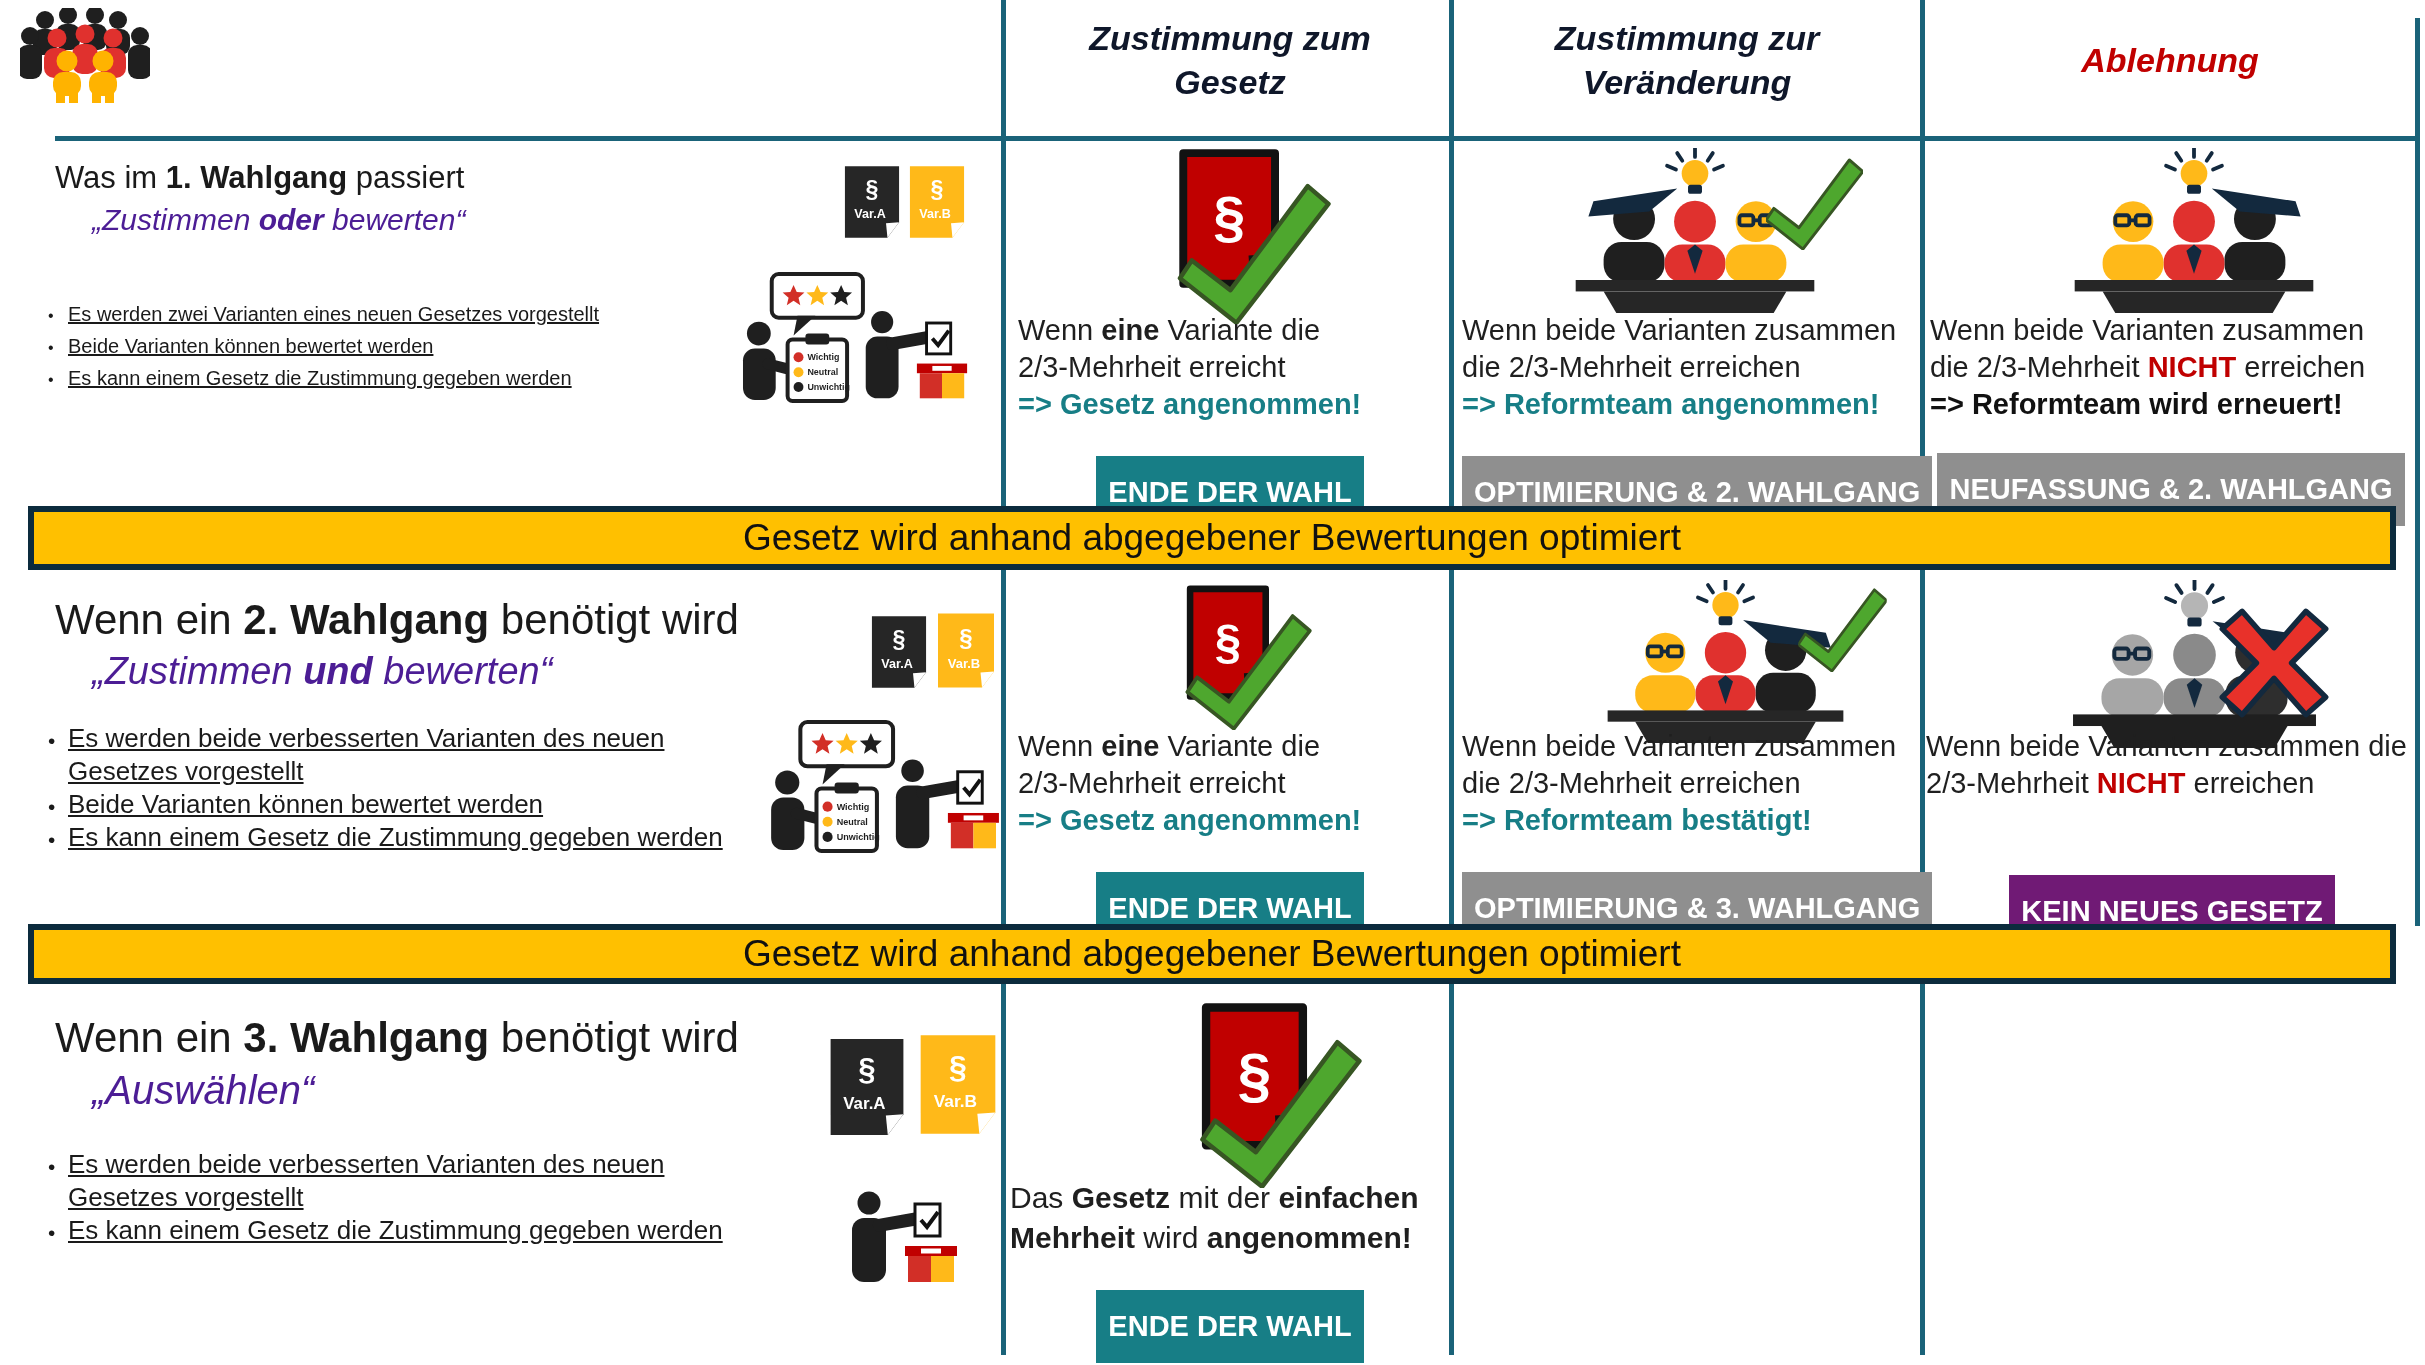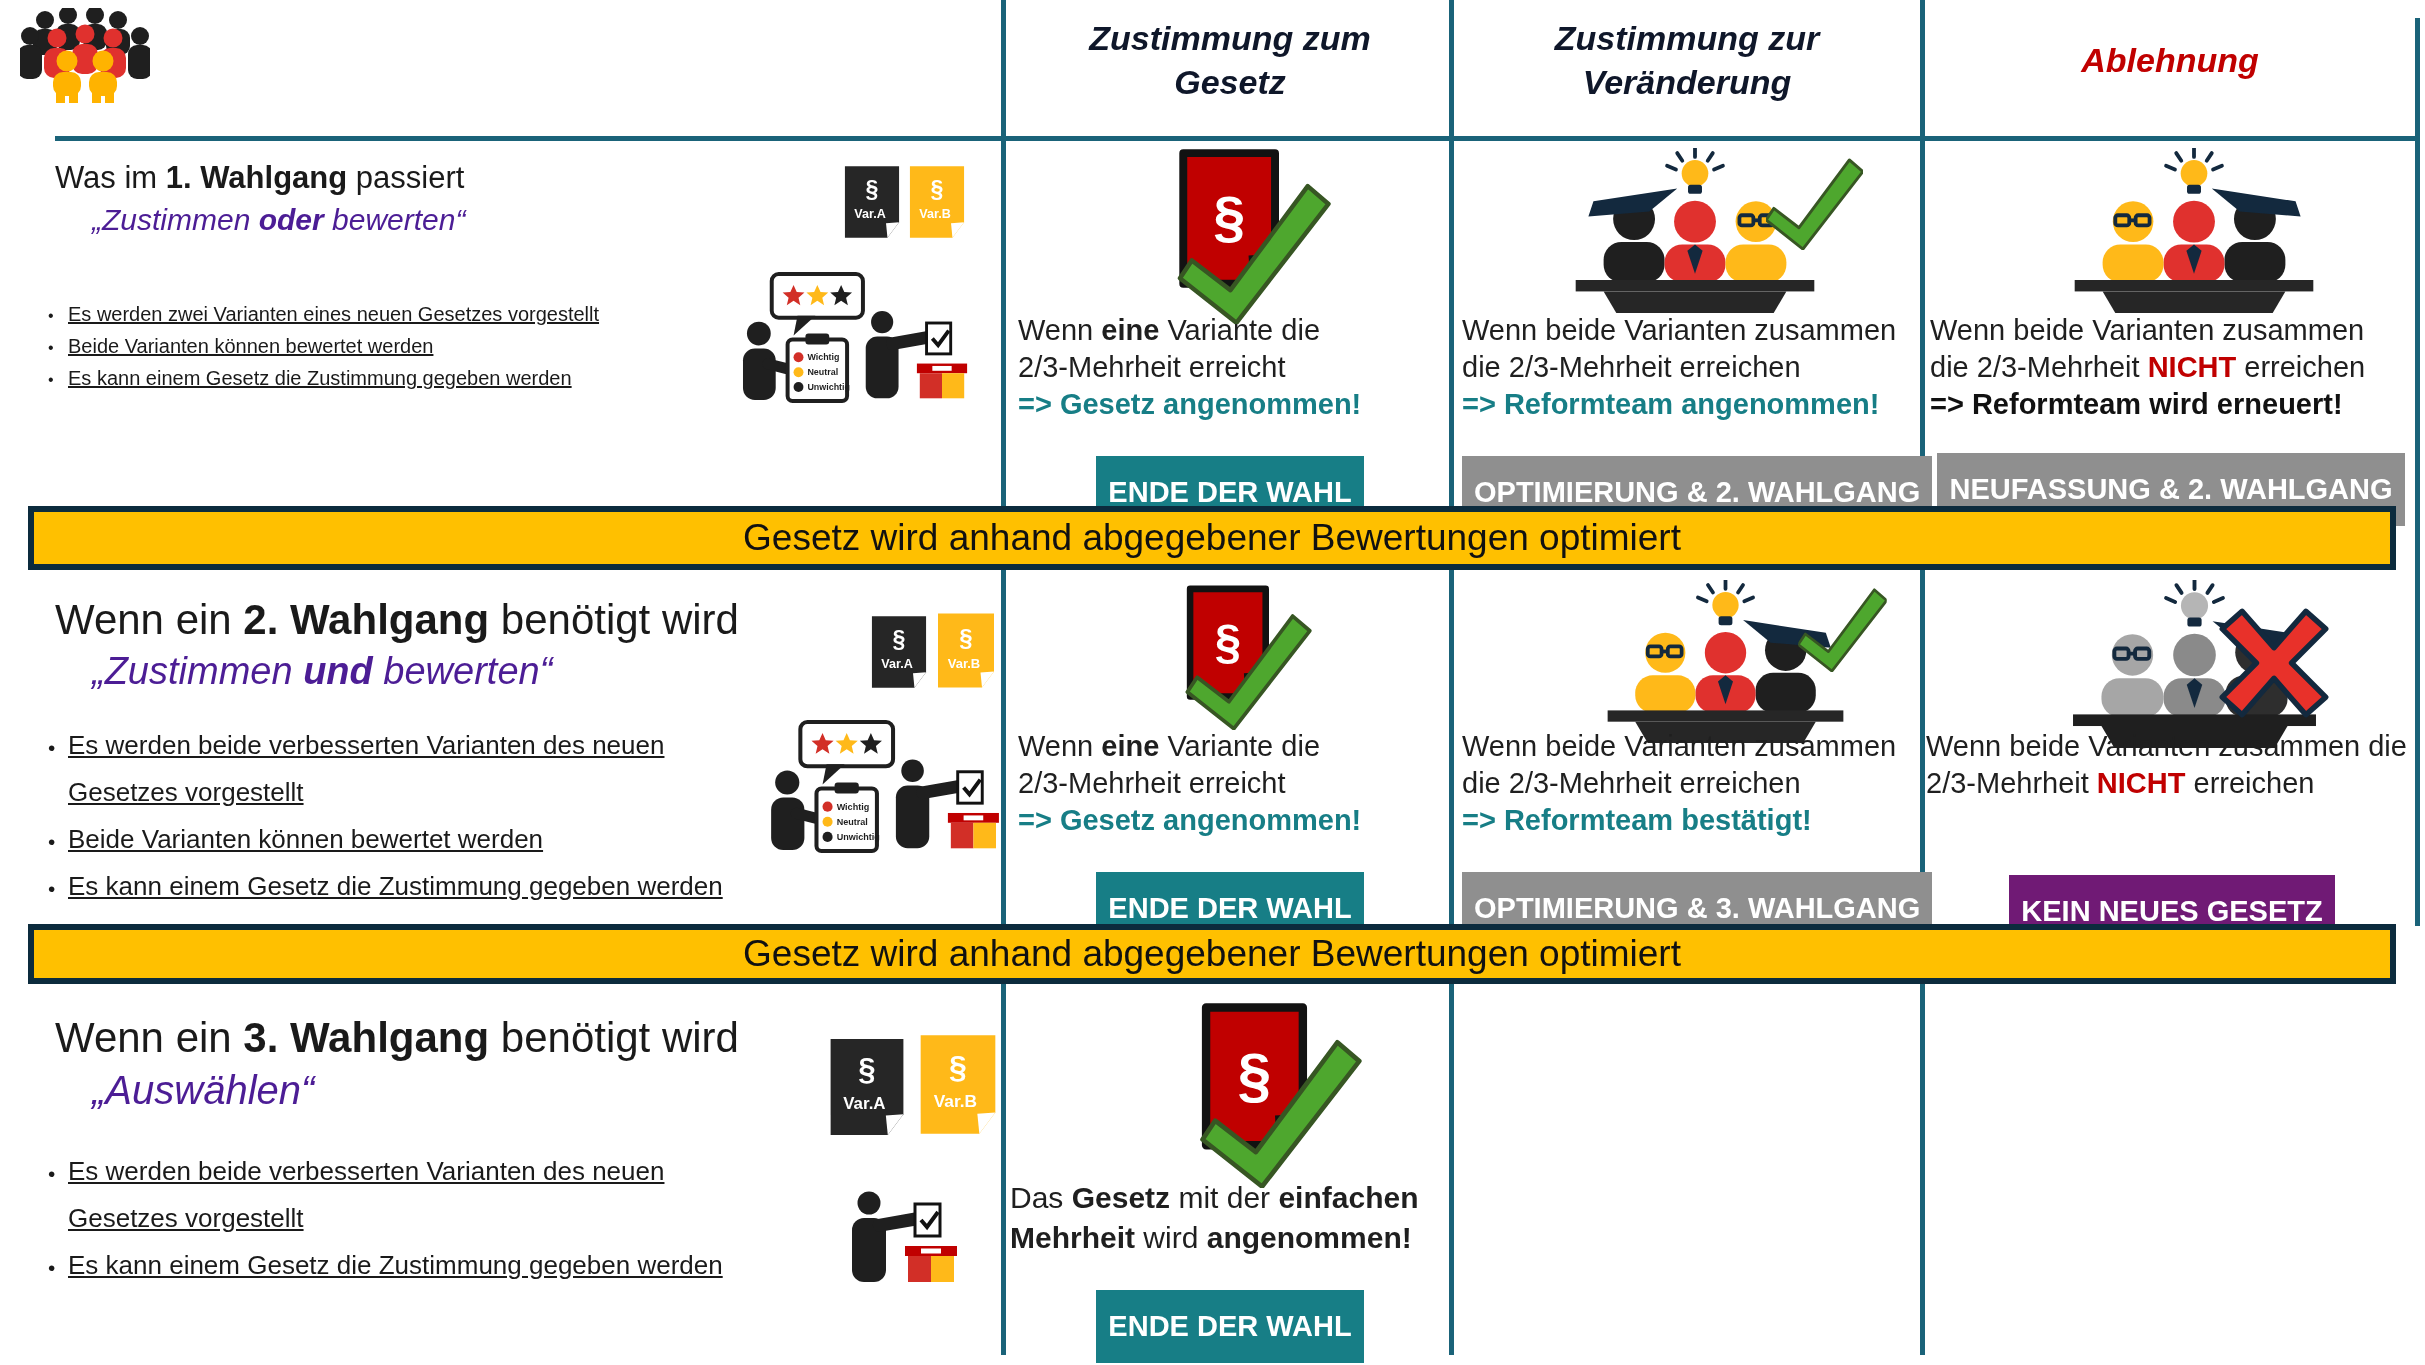--- a/index.html
+++ b/index.html
@@ -20,21 +20,21 @@
   
   .row-title{position:absolute;left:55px;font-size:31px;color:#1a1a1a;white-space:nowrap;}
   .row-title.lg{font-size:42px;}
   .row-sub{position:absolute;left:55px;font-style:italic;color:#4c1d95;font-size:30px;white-space:nowrap;margin-left:37px;}
   .row-sub.lg{font-size:38px;}
   .row-sub.xl{font-size:40px;}
   .bullets{position:absolute;left:42px;margin:0;padding:0;list-style:none;text-decoration:underline;}
   .bullets li{padding-left:26px;position:relative;}
   .bullets li::before{content:"\2022";position:absolute;left:6px;font-size:0.8em;top:0.12em;}
   .bullets.sm li{font-size:20px;line-height:32px;max-width:560px;}
-  .bullets.md li{font-size:26px;line-height:47px;max-width:700px;}
+  .bullets.md li{font-size:26px;line-height:33px;max-width:700px;}
   .b{font-weight:700;}
   .red{color:#C00000;}
   
   .cell-text{position:absolute;font-size:29px;line-height:37px;color:#1f1f1f;}
   .cell-text.big{font-size:30px;line-height:40px;}
   .res-teal{color:#177E86;font-weight:700;}
   .res-dark{color:#111;font-weight:700;}
   .badge-wrap{position:absolute;text-align:center;}
   .badge{display:inline-block;padding:20px 12px;font-weight:700;font-size:29px;color:#fff;white-space:nowrap;}
   .badge.teal{background:#177E86;}

